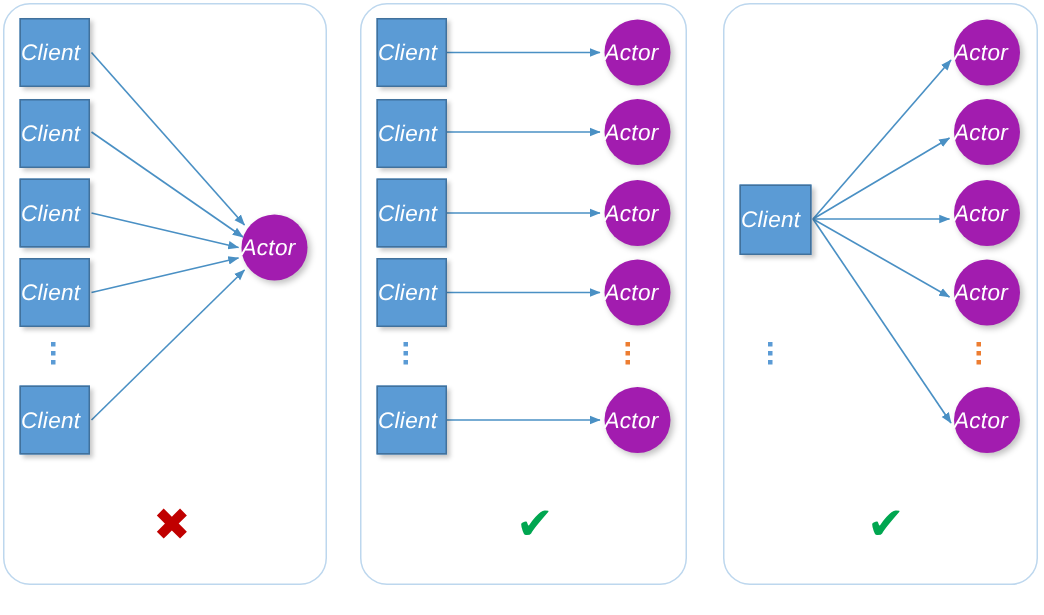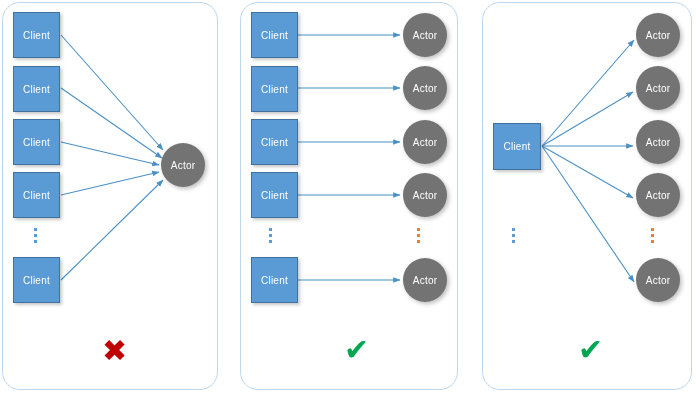--- a/index.html
+++ b/index.html
@@ -17,34 +17,34 @@
     border:1px solid #BDD7EE;
     border-radius:18px;
     background:transparent;
     box-sizing:border-box;
   }
 
   .node{
     position:absolute;
     display:flex;
     align-items:center;
-    justify-content:center;
     color:#ffffff;
-    font-size:10px;
+    font-size:15px;
     letter-spacing:.2px;
     box-sizing:border-box;
     z-index:3;
+    font-style:italic;
   }
   .client{
     background:#5B9BD5;
     border:1px solid #41719C;
     box-shadow:2px 2px 3px rgba(0,0,0,0.22);
   }
   .actor{
-    background:#737373;
+    background:#a21caf;
     border-radius:50%;
     box-shadow:2px 2px 4px rgba(0,0,0,0.25);
   }
 
   .ellipsis{
     position:absolute;
     z-index:3;
     display:flex;
     flex-direction:column;
     justify-content:space-between;

